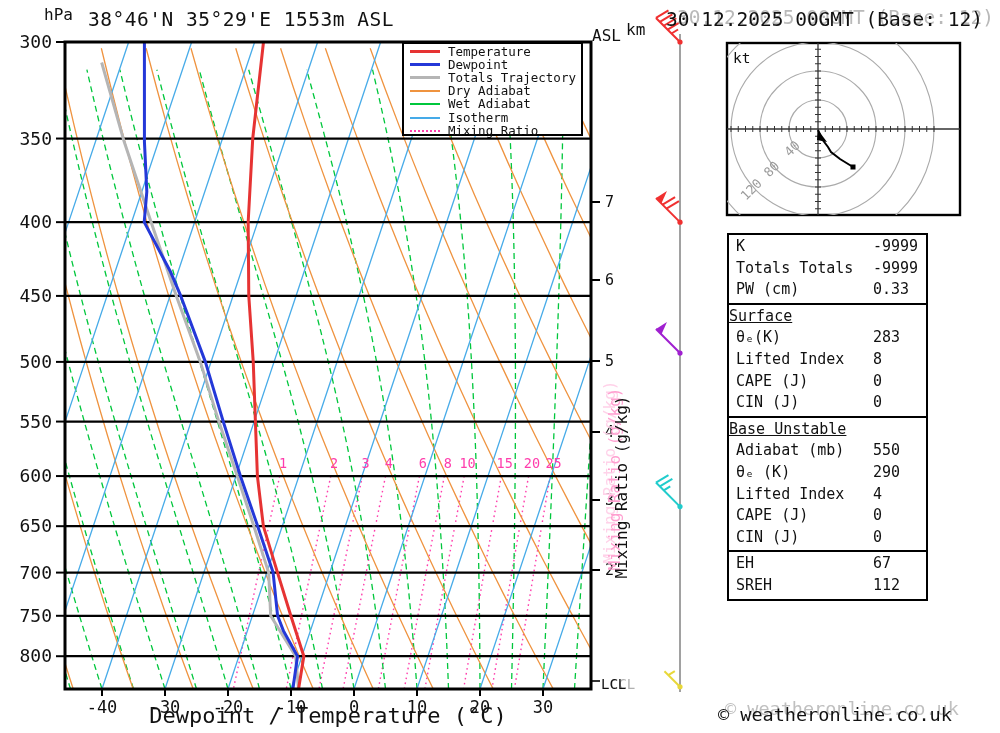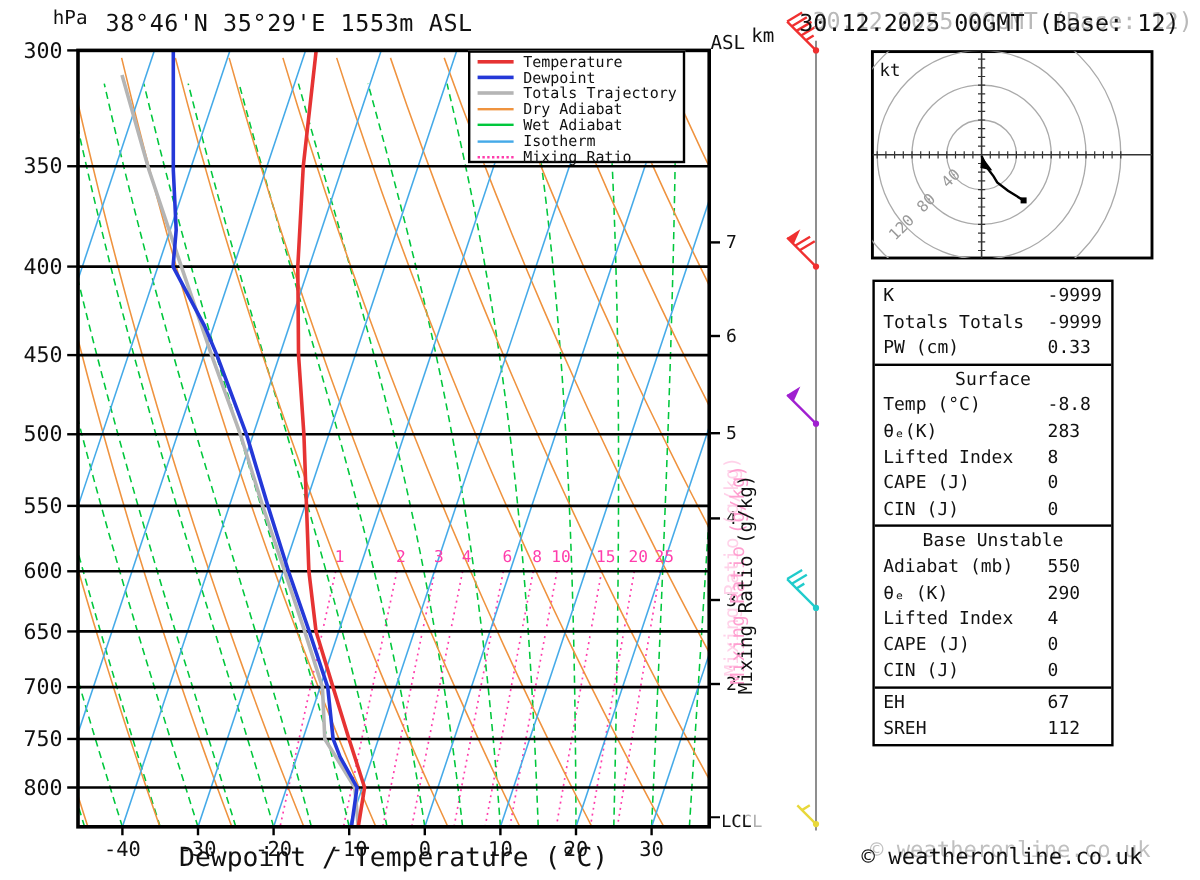--- a/index.html
+++ b/index.html
@@ -11,30 +11,30 @@
   .date{left:640px;top:8px;font-size:19.5px;width:360px;height:26px;margin-left:26px;}
   .date .ghost{position:absolute;left:11px;top:-2px;color:#b9b9b9;}
   .date .main{position:absolute;left:0;top:0;color:#111;}
   .hpa{left:44px;top:5px;font-size:16px;}
   .km-unit{left:626px;top:4px;font-size:16px;margin-top:16px;}
   .asl-unit{left:592px;top:26px;font-size:16px;}
   .xlabel{left:65px;top:703px;width:526px;text-align:center;font-size:22px;}
   .copyright{left:706px;top:704px;font-size:18.5px;width:290px;height:26px;margin-left:12px;}
   .copyright .ghost{position:absolute;left:7px;top:-6px;color:#c0c0c0;}
   .copyright .main{position:absolute;left:0;top:0;color:#111;}
-  .legend{left:390px;top:42px;width:181px;height:94px;border:2px solid #000;
+  .legend{left:402px;top:42px;width:181px;height:94px;border:2px solid #000;
           background:#fff;box-sizing:border-box;padding:1px 0 0 6px;}
   .legend-row{display:flex;align-items:center;height:13.2px;}
   .legend-swatch{width:30px;margin-right:8px;flex:0 0 30px;}
   .legend-label{font-size:12.5px;line-height:12px;}
   .dtable{left:727px;top:233px;width:201px;border:2px solid #000;background:#fff;
           box-sizing:border-box;font-size:15px;}
   .tsec{border-top:2px solid #000;padding:1px 0 2px;}
   .tsec:first-child{border-top:none;}
-  .ttitle{height:21.6px;line-height:21.6px;text-align:center;}
+  .ttitle{height:21.6px;line-height:21.6px;text-align:left;text-decoration:underline;}
   .trow{position:relative;height:21.6px;line-height:21.6px;}
   .tlabel{position:absolute;left:7px;}
   .tval{position:absolute;left:144px;}
 </style>
 </head>
 <body>
 
 <div class="stage">
   <svg id="chart" width="1000" height="733" viewBox="0 0 1000 733">
       <defs>
@@ -384,24 +384,20 @@
           <span class="tval">-9999</span>
         </div>
         <div class="trow">
           <span class="tlabel">PW (cm)</span>
           <span class="tval">0.33</span>
         </div>
       </div>
       <div class="tsec">
         <div class="ttitle">Surface</div>
         <div class="trow">
-          <span class="tlabel">Temp (°C)</span>
-          <span class="tval">-8.8</span>
-        </div>
-        <div class="trow">
           <span class="tlabel">θₑ(K)</span>
           <span class="tval">283</span>
         </div>
         <div class="trow">
           <span class="tlabel">Lifted Index</span>
           <span class="tval">8</span>
         </div>
         <div class="trow">
           <span class="tlabel">CAPE (J)</span>
           <span class="tval">0</span>

